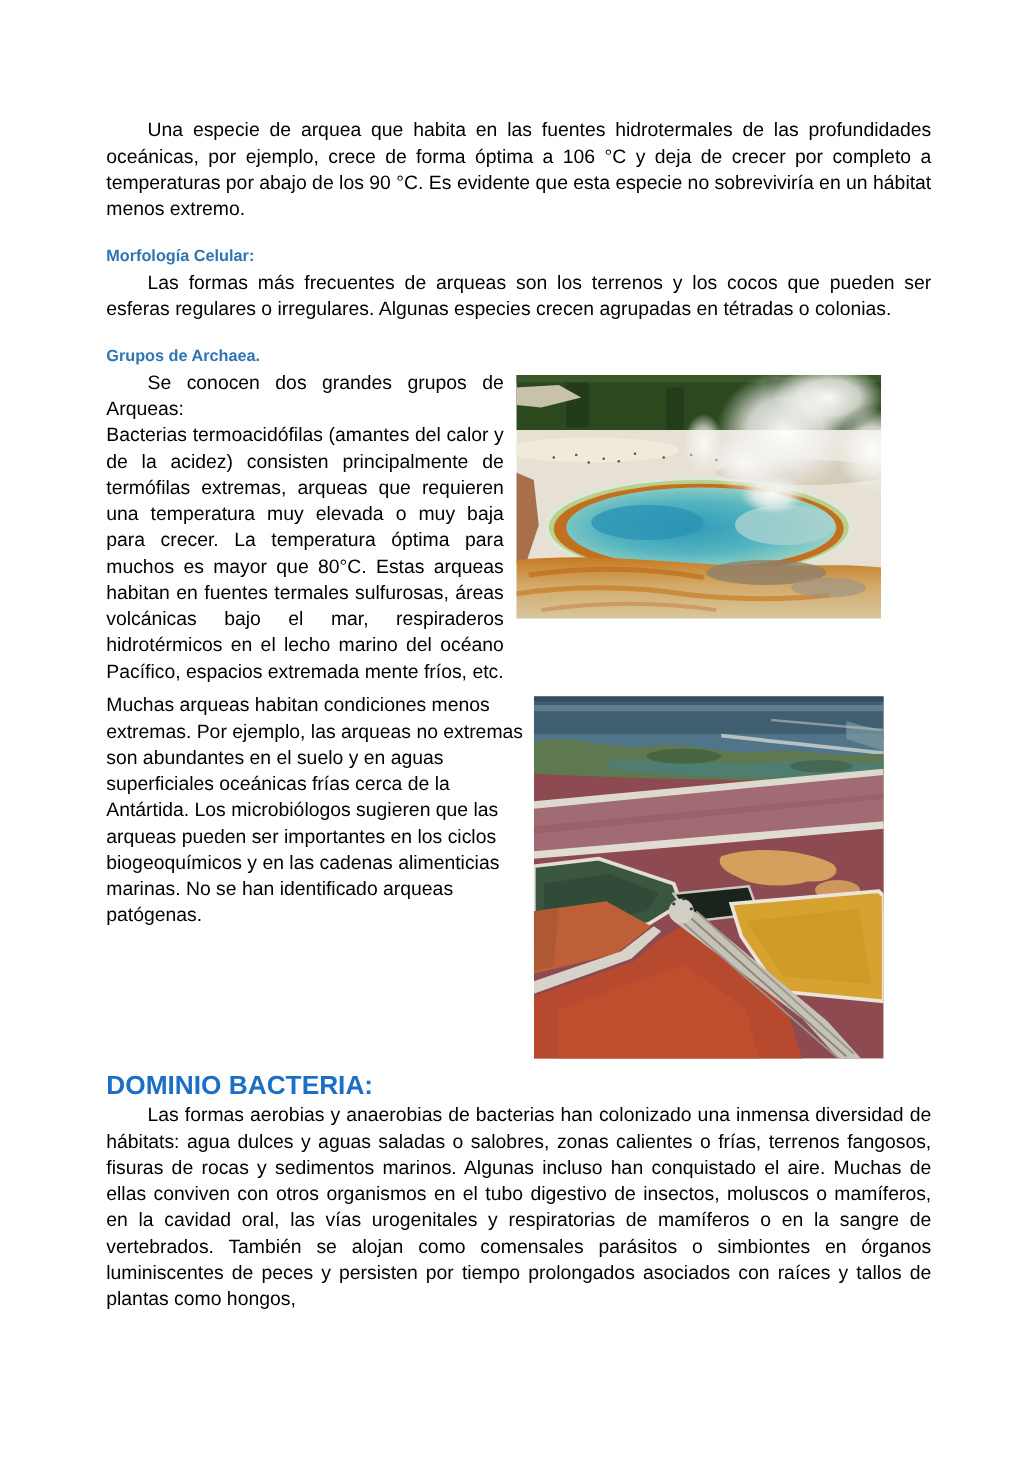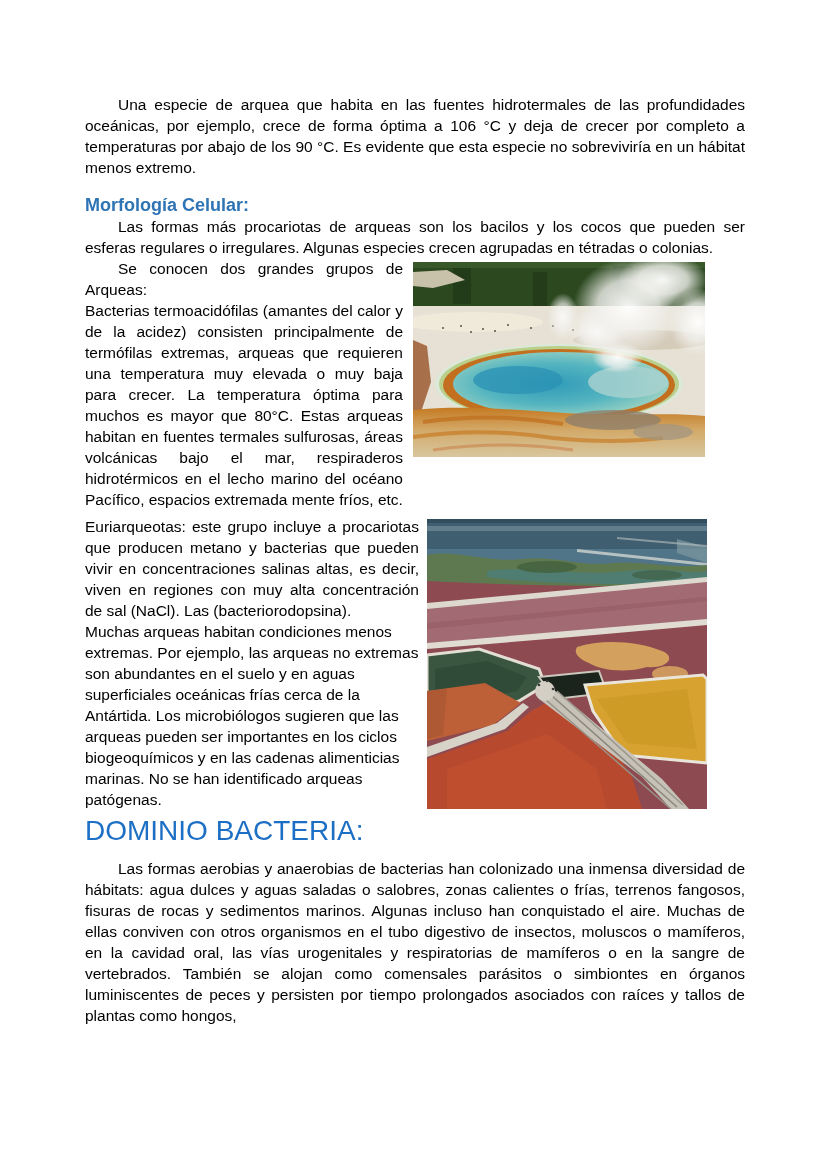--- a/index.html
+++ b/index.html
@@ -10,26 +10,26 @@
     color:#000;
   }
   .page { position:relative; width:828px; height:1171px; background:#fff; overflow:hidden; }
   .content {
     position:absolute; left:85px; top:94px; width:660px;
     font-size:15.5px; line-height:21px;
   }
   p.just { text-align:justify; }
   p.ind  { text-indent:33px; }
   h2.sub {
-    font-size:18px; line-height:20px; font-weight:bold;
+    font-size:13px; line-height:20px; font-weight:bold;
     margin:17px 0 1px 0;
   }
   h1.dom {
-    font-size:28px; line-height:27px; font-weight:normal;
-    clear:both; margin:6px 0 14px 0;
+    font-size:21px; line-height:27px; font-weight:bold;
+    clear:both; margin:6px 0 0 0;
   }
   .sec { }
   .sec2 { margin-top:6px; }
   .float1 {
     float:right; width:292px; height:195px;
     margin:4px 40px 12px 10px; overflow:hidden; display:block;
   }
   .float2 {
     float:right; width:280px; height:290px;
     margin:3px 38px 8px 8px; overflow:hidden; display:block;
@@ -39,22 +39,23 @@
 </style>
 </head>
 <body>
 
 <div class="page">
   <div class="content">
 
     <p class="just ind">Una especie de arquea que habita en las fuentes hidrotermales de las profundidades oceánicas, por ejemplo, crece de forma óptima a 106 °C y deja de crecer por completo a temperaturas por abajo de los 90 °C. Es evidente que esta especie no sobreviviría en un hábitat menos extremo.</p>
 
     <h2 class="sub" style="color:#2E74B5;">Morfología Celular:</h2>
-    <p class="just ind"><span>Las formas más procariotas de arqueas son los bacilos y los </span><b>cocos</b><span> que  pueden ser esferas regulares o irregulares. Algunas especies crecen agrupadas en tétradas o colonias.</span></p>
+    <p class="just ind"><span>Las formas más frecuentes de arqueas son los terrenos y los </span><b>cocos</b><span> que  pueden ser esferas regulares o irregulares. Algunas especies crecen agrupadas en tétradas o colonias.</span></p>
 
+    <h2 class="sub" style="color:#2E74B5;">Grupos de Archaea.</h2>
 
     <div class="sec">
       <span class="float1">
 
         <svg viewBox="0 0 292 195" width="292" height="195">
           <defs>
             <radialGradient id="pool" cx="0.45" cy="0.5" r="0.65">
               <stop offset="0" stop-color="#2f9ab8"></stop>
               <stop offset="0.5" stop-color="#55b5c0"></stop>
               <stop offset="0.8" stop-color="#8ecdc2"></stop>
@@ -154,21 +155,20 @@
           <polygon points="120,168 132,174 235,260 262,290 244,290 215,258 112,180" fill="#c6c2b8"></polygon>
           <path d="M124,176 L250,288" stroke="#8a867c" stroke-width="1.5" fill="none"></path>
           <path d="M118,180 L244,290" stroke="#97938a" stroke-width="1.5" fill="none"></path>
           <path d="M130,172 L256,286" stroke="#9b978d" stroke-width="1.5" fill="none"></path>
           <circle cx="118" cy="172" r="10" fill="#d3cfc5"></circle>
           <circle cx="112" cy="166" r="1.3" fill="#3a3a34"></circle>
           <circle cx="120" cy="162" r="1.3" fill="#3a3a34"></circle>
           <circle cx="126" cy="170" r="1.3" fill="#3a3a34"></circle>
         </svg>
       </span>
-      <p class="just"><b>Euriarqueotas</b><span>: este grupo incluye a procariotas que producen metano y bacterias que pueden vivir en concentraciones salinas altas, es decir, viven en regiones con muy alta concentración de sal (NaCl). Las (bacteriorodopsina).</span></p>
       <p><span>Muchas arqueas habitan condiciones menos extremas. Por ejemplo, las arqueas no extremas son abundantes en el suelo y en aguas superficiales oceánicas frías cerca de la Antártida. Los microbiólogos sugieren que las arqueas pueden ser importantes en los ciclos biogeoquímicos y en las cadenas alimenticias marinas. No se han identificado </span><b>arqueas patógenas</b><span>.</span></p>
     </div>
 
     <h1 class="dom" style="color:#1C6FC4;">DOMINIO BACTERIA:</h1>
 
     <p class="just ind">Las formas aerobias y anaerobias de bacterias han colonizado una inmensa diversidad de hábitats: agua dulces y aguas saladas o salobres, zonas calientes o frías, terrenos fangosos, fisuras de rocas y sedimentos marinos. Algunas incluso han conquistado el aire. Muchas de ellas conviven con otros organismos en el tubo digestivo de insectos, moluscos o mamíferos, en la cavidad oral, las vías urogenitales y respiratorias de mamíferos o en la sangre de vertebrados. También se alojan como comensales parásitos o simbiontes en órganos luminiscentes de peces y persisten por tiempo prolongados asociados con raíces y tallos de plantas como hongos,</p>
 
   </div>
 </div>
 

